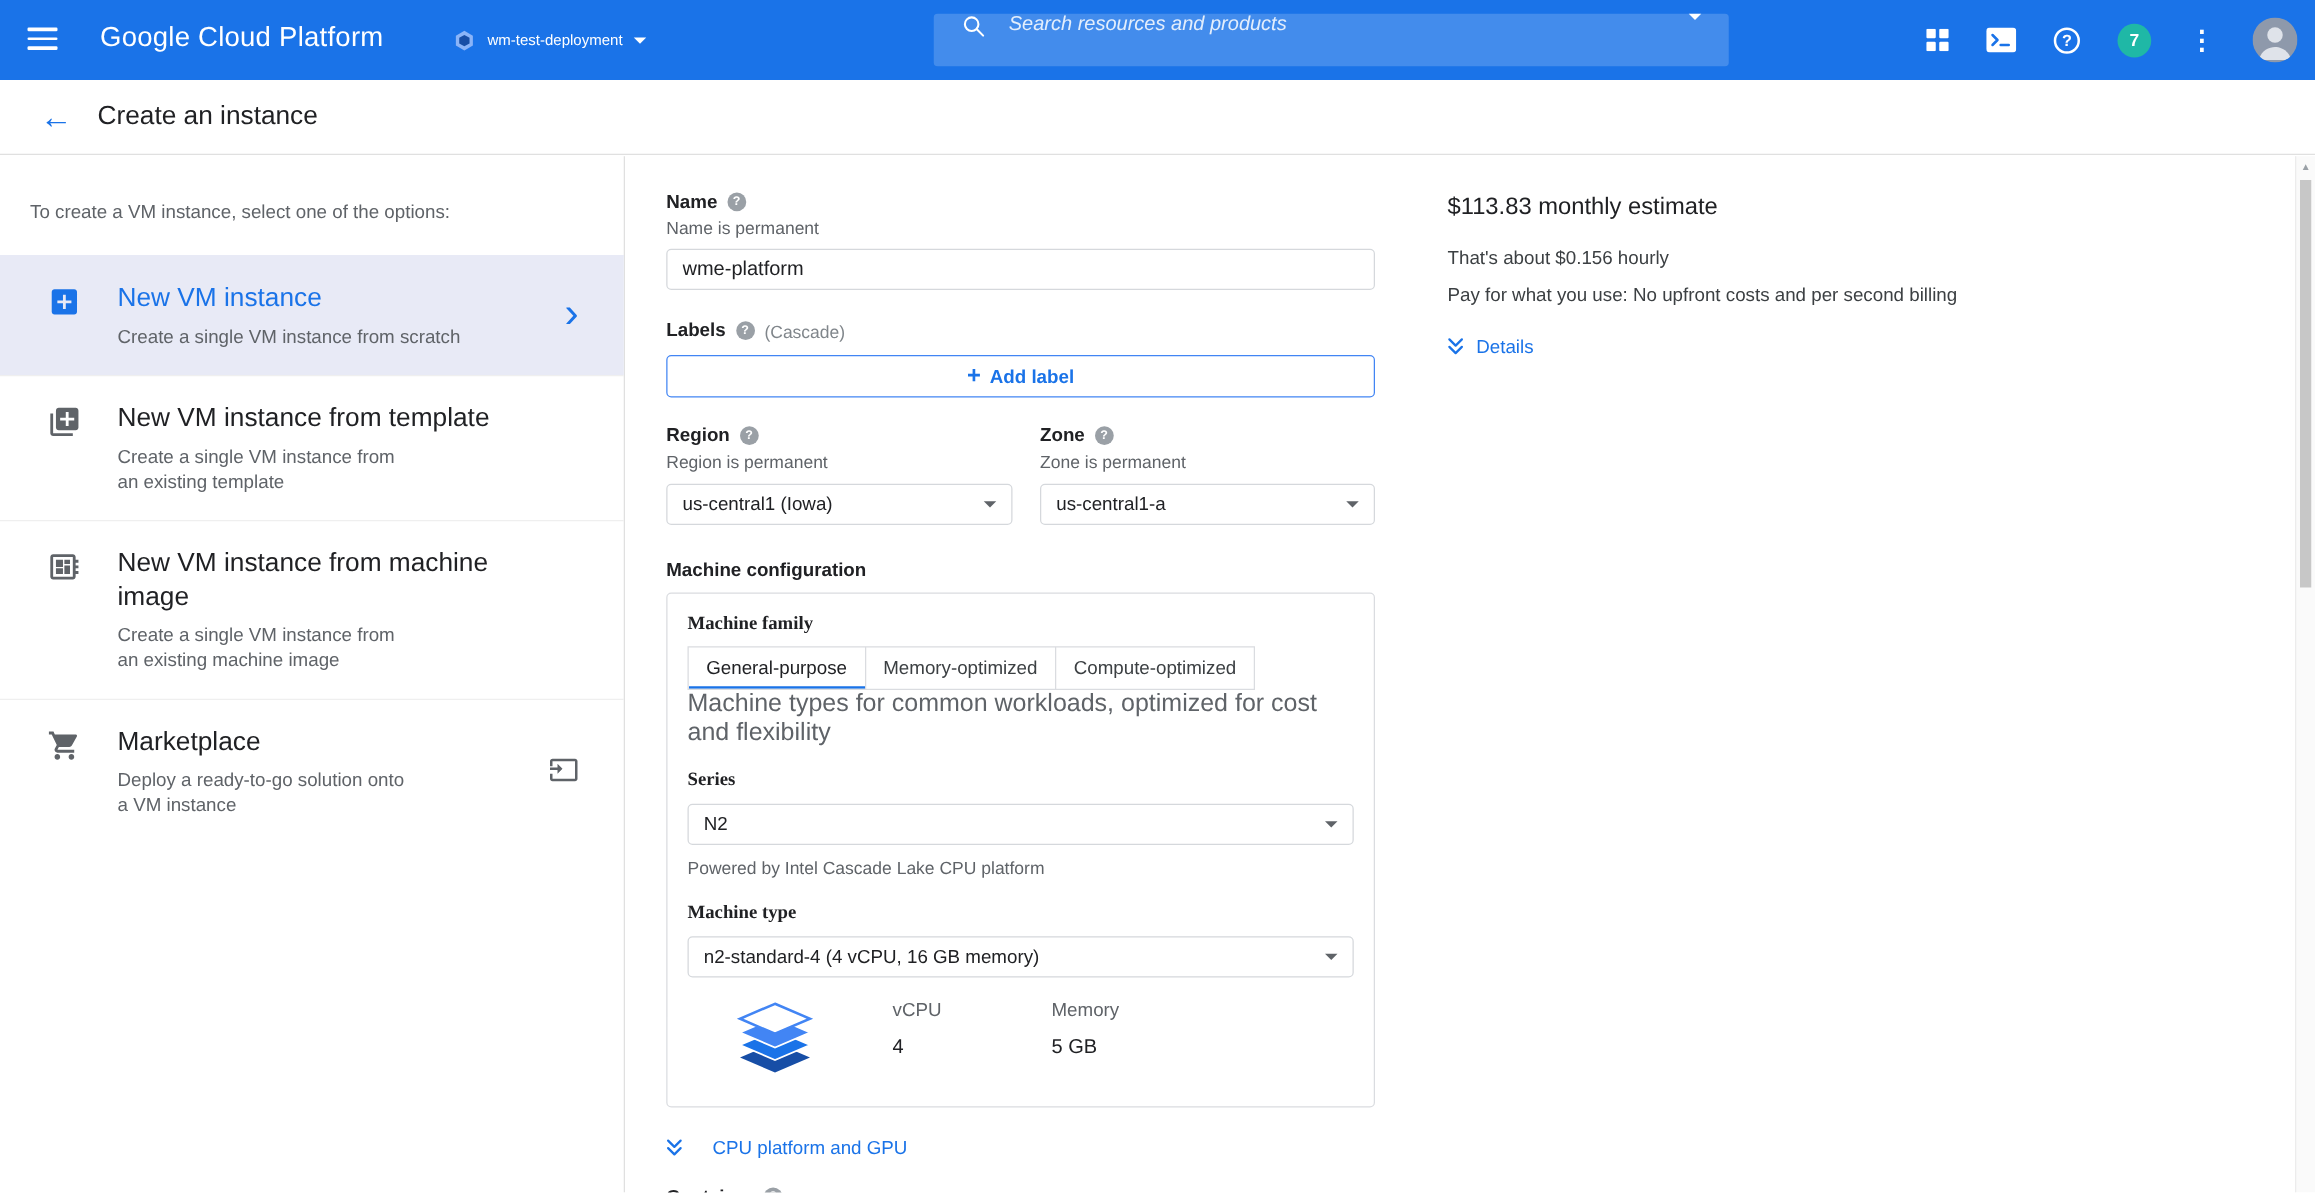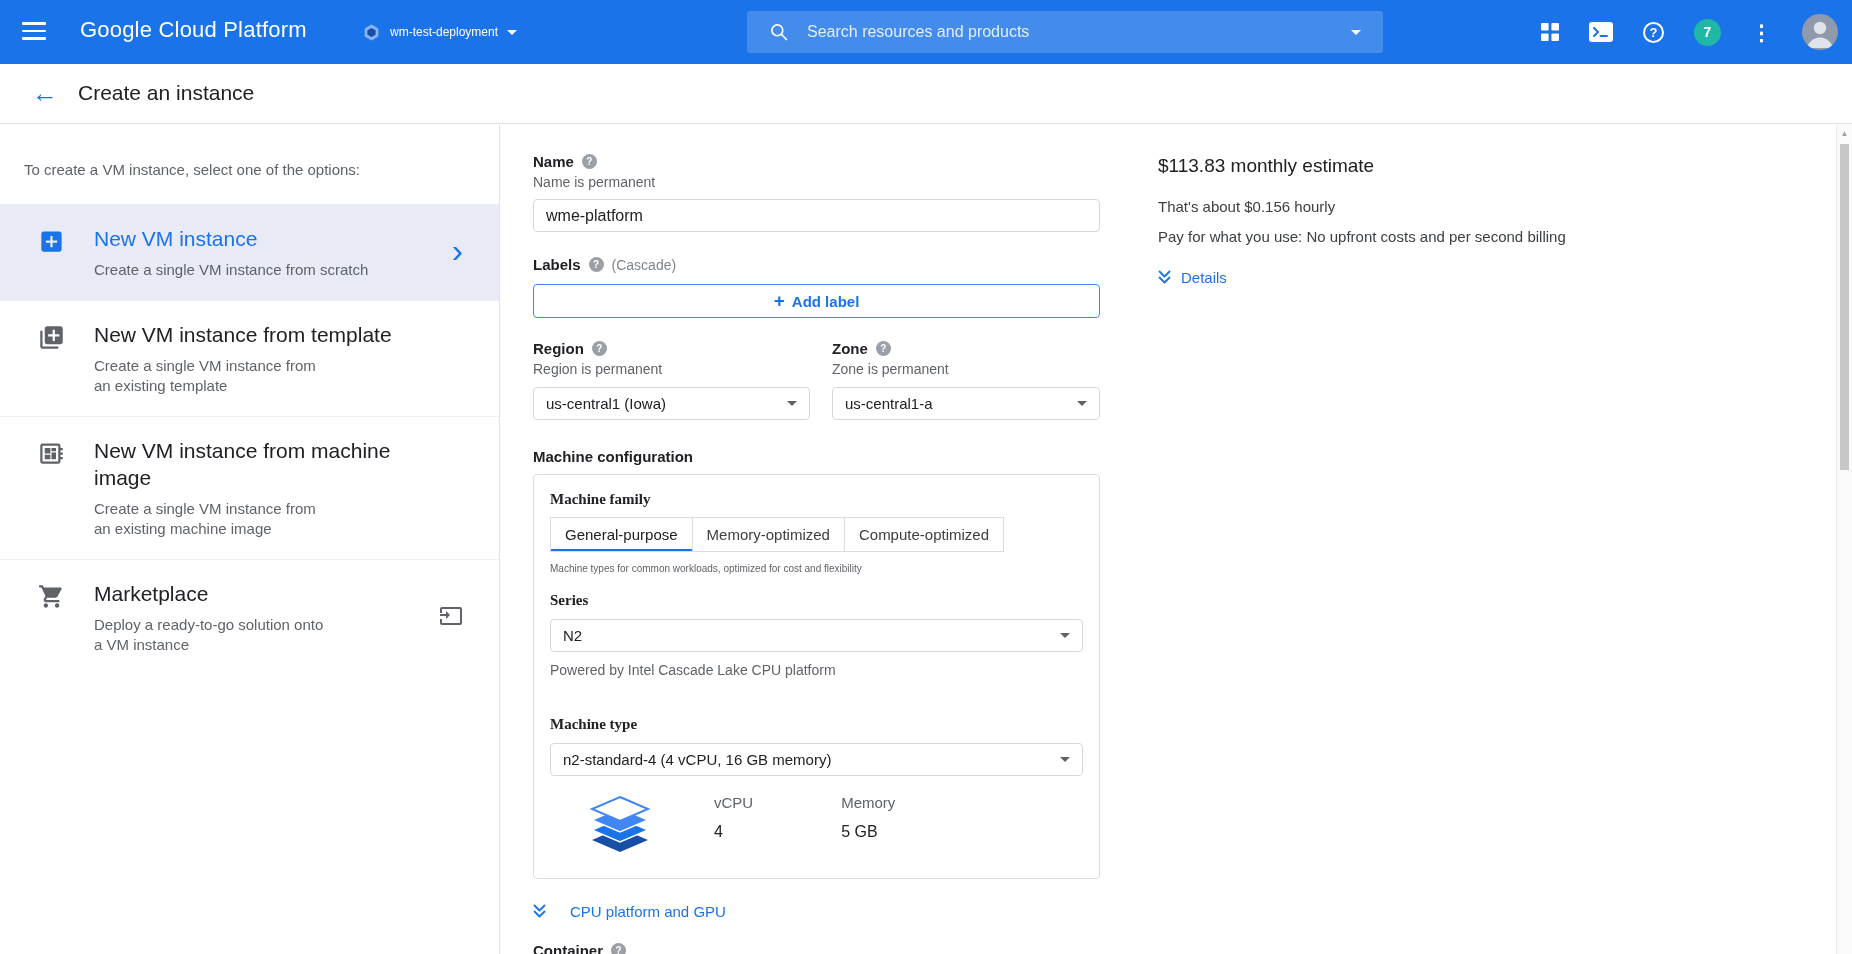--- a/index.html
+++ b/index.html
@@ -9,21 +9,21 @@
     background:#fff; font-family:"Liberation Sans", sans-serif; color:#202124;
   }
 
   
   .topbar { position:absolute; top:0; left:0; right:0; height:64px; background:#1a73e8; z-index:10; }
   .hamburger { position:absolute; left:22px; top:22px; width:24px; height:20px; cursor:pointer; }
   .hamburger span { display:block; height:2.5px; background:#fff; margin:0 0 5px 0; border-radius:1px; }
   .logo { position:absolute; left:80px; top:17px; font-size:22px; font-weight:500; color:#fff; letter-spacing:.2px; white-space:nowrap; cursor:pointer; }
   .project-selector { position:absolute; left:362px; top:0; height:64px; display:flex; align-items:center; gap:9px; color:#fff; font-size:12px; cursor:pointer; }
   .caret-down { width:0; height:0; border-left:5px solid transparent; border-right:5px solid transparent; border-top:5px solid #fff; display:inline-block; }
-  .searchbar { position:absolute; left:747px; top:11px; width:636px; height:42px; background:rgba(255,255,255,.18); border-radius:3px; display:flex; align-items:center; cursor:text; }
+  .searchbar { position:absolute; left:747px; top:11px; width:636px; height:42px; background:rgba(255,255,255,.18); border-radius:3px; display:flex; cursor:text;font-style:italic; }
   .searchbar .sicon { margin-left:22px; display:flex; }
   .search-text { margin-left:18px; font-size:16px; color:rgba(255,255,255,.85); flex:1; }
   .searchbar .caret-down { margin-right:22px; }
   .topbar-right { position:absolute; right:14px; top:0; height:64px; display:flex; align-items:center; gap:30px; }
   .tb-icon { display:flex; align-items:center; justify-content:center; cursor:pointer; }
   .help-circle { width:21px; height:21px; border:2px solid #fff; border-radius:50%; color:#fff; font-size:13px; font-weight:bold; display:flex; align-items:center; justify-content:center; }
   .notif-badge { width:27px; height:27px; border-radius:50%; background:#1fb8a6; color:#fff; font-size:14px; font-weight:bold; display:flex; align-items:center; justify-content:center; }
   .dots-glyph { color:#fff; font-size:21px; font-weight:bold; line-height:1; }
 
   
@@ -58,23 +58,23 @@
   .two-col { display:flex; gap:22px; margin-top:22px; }
   .col-region { width:277px; } .col-zone { width:268px; }
   .select { margin-top:10px; height:33px; border:1px solid #d5d8dc; border-radius:4px; background:#fff; display:flex; align-items:center; justify-content:space-between; padding:0 12px; font-size:15px; color:#202124; cursor:pointer; }
   .select .caret-gray { width:0; height:0; border-left:5px solid transparent; border-right:5px solid transparent; border-top:5px solid #5f6368; }
   .section-title { margin-top:28px; font-size:15px; font-weight:bold; color:#202124; }
   .card { margin-top:9px; border:1px solid #dadce0; border-radius:4px; padding:16px 16px 18px 16px; }
   .tabs { display:flex; margin-top:9px; }
   .tab { padding:8px 14px; border:1px solid #dadce0; margin-left:-1px; background:#fff; font-size:15px; color:#3c4043; cursor:pointer; font-family:"Liberation Sans", sans-serif; }
   .tab:first-child { margin-left:0; }
   .tab.active { color:#202124; box-shadow:inset 0 -2px 0 #1a73e8; }
-  .tab-desc { margin-top:11px; font-size:10px; color:#5f6368; }
+  .tab-desc { margin-top:0; font-size:20px; color:#5f6368; }
   .card-label { font-size:15px; font-weight:bold; color:#202124;font-family:Liberation Serif, serif; }
-  .mt18 { margin-top:18px; } .mt22 { margin-top:38px; }
+  .mt18 { margin-top:18px; } .mt22 { margin-top:20px; }
   .select-note { margin-top:10px; font-size:14px; color:#5f6368; }
   .spec-row { display:flex; align-items:flex-start; margin-top:18px; padding-left:36px; }
   .spec-col { margin-left:60px; }
   .spec-col.second { margin-left:88px; }
   .spec-label { font-size:15px; color:#5f6368; }
   .spec-value { margin-top:12px; font-size:16px; color:#202124; }
   .expand-link { margin-top:24px; display:flex; align-items:center; gap:24px; color:#1a73e8; font-size:15px; cursor:pointer; width:max-content; }
   .container-label { margin-top:22px; }
 
   

